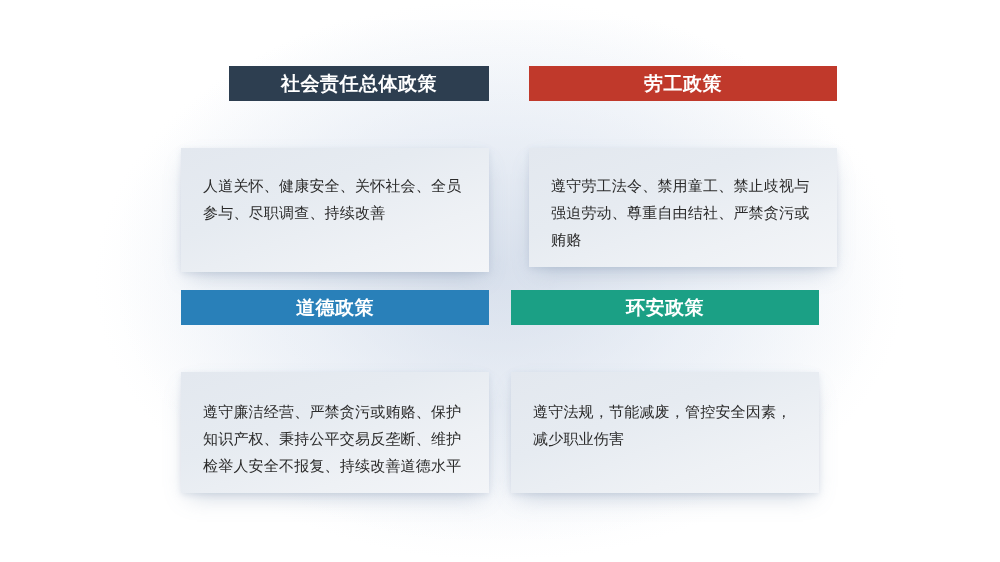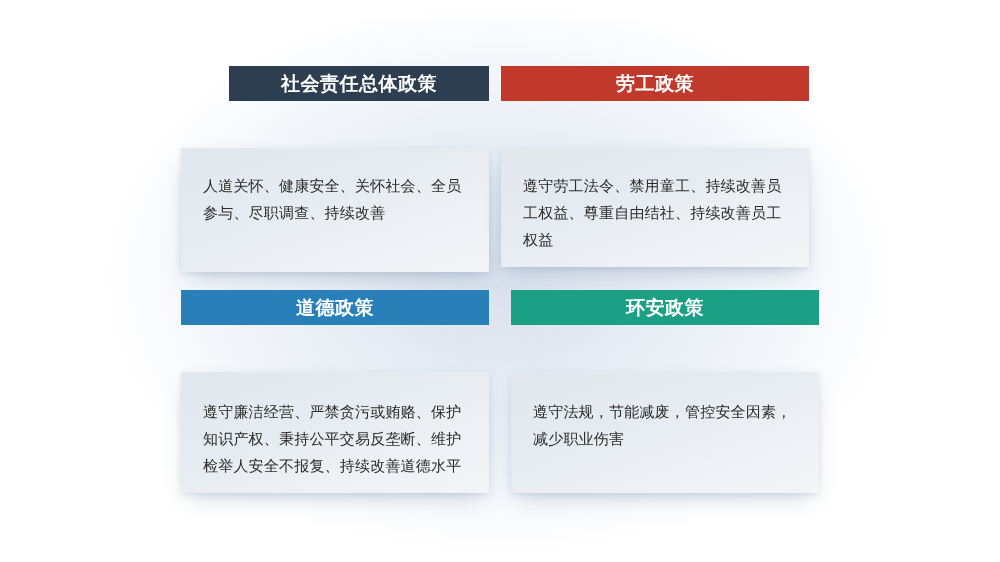--- a/index.html
+++ b/index.html
@@ -43,21 +43,21 @@
     height: 427px;
   }
 
   .card {
     position: absolute;
     width: 308px;
     display: flex;
     flex-direction: column;
   }
   .card-tl { left: 0;     top: 0;   height: 206px; }
-  .card-tr { left: 320px; top: 0;   height: 179px; }
+  .card-tr { left: 348px; top: 0;   height: 179px; }
   .card-bl { left: 0;     top: 224px; height: 203px; }
   .card-br { left: 330px; top: 224px; height: 203px; }
 
   .card-header {
     height: 35px;
     line-height: 35px;
     text-align: center;
     color: #ffffff;
     font-size: 19px;
     font-weight: bold;
@@ -103,21 +103,21 @@
     <div class="card card-tl">
       <div class="card-header" style="background-color: rgb(45, 62, 80); margin-left: 48px;">社会责任总体政策</div>
       <div class="card-body">
         <div class="card-text">人道关怀、健康安全、关怀社会、全员参与、尽职调查、持续改善</div>
       </div>
     </div>
 
     <div class="card card-tr">
       <div class="card-header" style="background-color: rgb(192, 57, 43);">劳工政策</div>
       <div class="card-body">
-        <div class="card-text">遵守劳工法令、禁用童工、持续改善员工权益、尊重自由结社、持续改善员工权益</div>
+        <div class="card-text">遵守劳工法令、禁用童工、禁止歧视与强迫劳动、尊重自由结社、严禁贪污或贿赂</div>
       </div>
     </div>
 
     <div class="card card-br">
       <div class="card-header" style="background-color: rgb(27, 160, 133);">环安政策</div>
       <div class="card-body">
         <div class="card-text">遵守法规，节能减废，管控安全因素，减少职业伤害</div>
       </div>
     </div>
 

